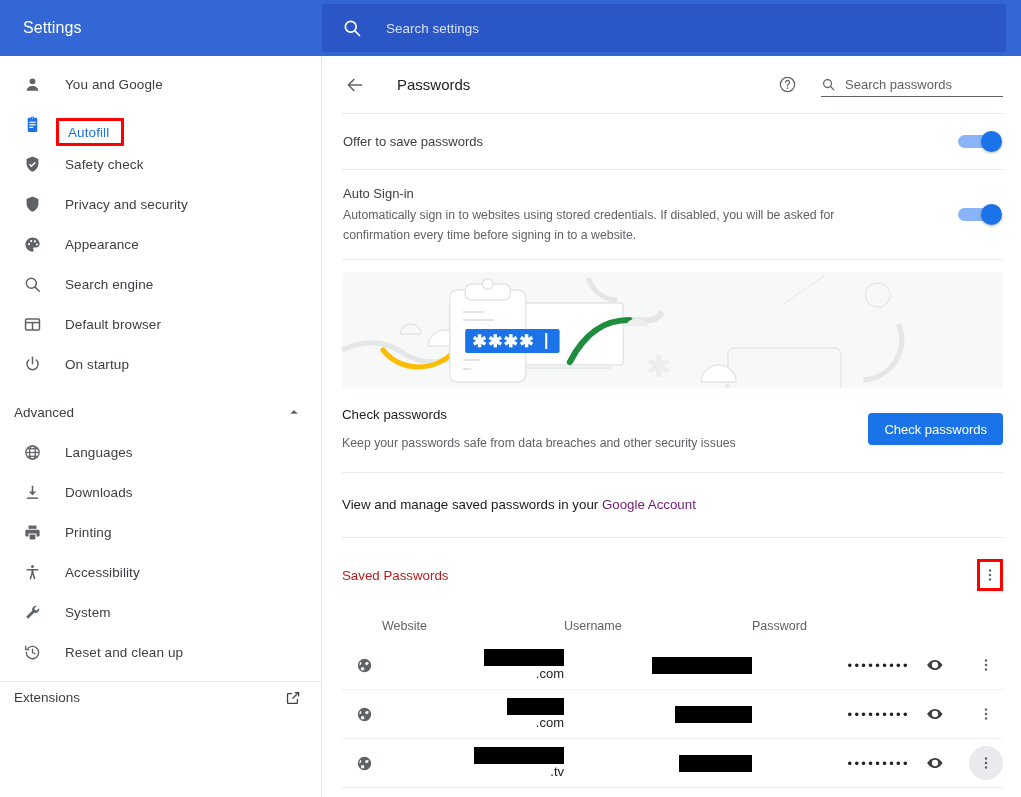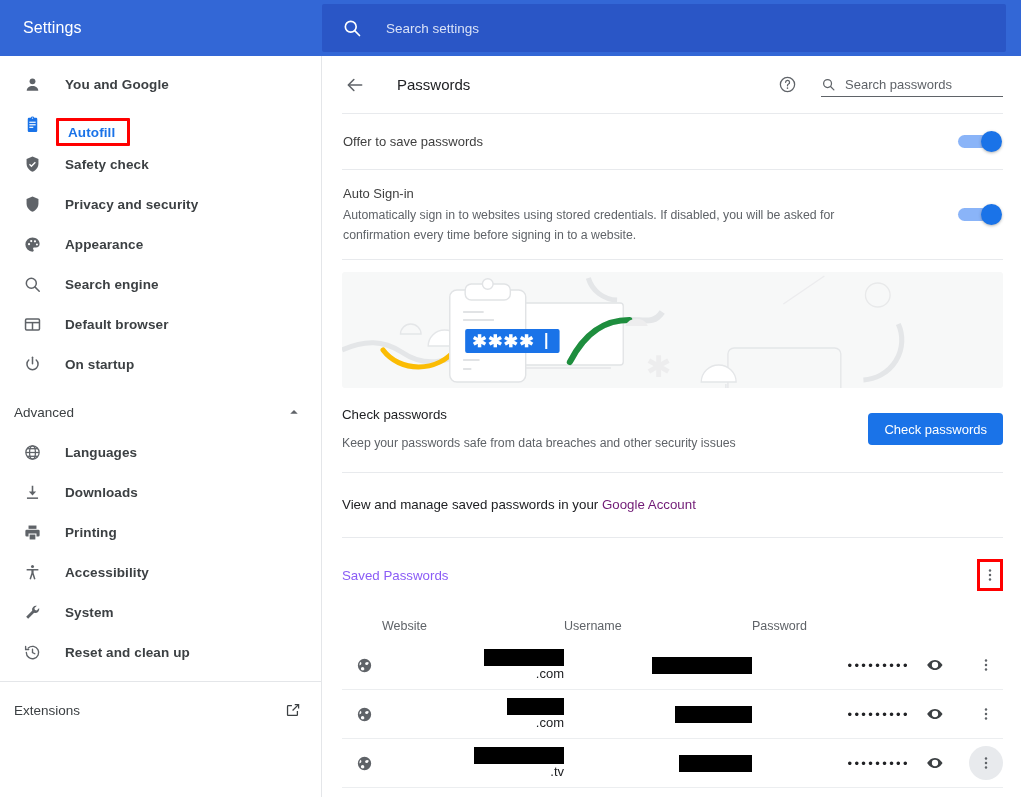--- a/index.html
+++ b/index.html
@@ -86,21 +86,20 @@
     overflow: hidden;
   }
   .nav-item {
     height: 40px;
     display: flex;
     align-items: center;
     padding-left: 22px;
     box-sizing: border-box;
     cursor: pointer;
     position: relative;
-    font-weight: bold;
   }
   .nav-item .ic {
     width: 20px;
     height: 20px;
     flex: none;
     margin-right: 23px;
     display: flex;
     align-items: center;
     justify-content: center;
     color: #5f6368;
@@ -144,21 +143,21 @@
     align-items: center;
   }
   .side-div {
     height: 1px;
     background: #e4e6e9;
     margin: 9px 0 8px 0;
   }
   .foot-item {
     height: 40px;
     display: flex;
-    align-items: center;
+    align-items: flex-start;
     padding: 0 20px 0 14px;
     justify-content: space-between;
     box-sizing: border-box;
     cursor: pointer;
   }
   .foot-item .lbl { font-size: 13.5px; color: #3c4043; }
   .foot-item .ext { color: #3c4043; display:flex; align-items:center; }
 
   
   .main {
@@ -292,21 +291,21 @@
   }
   .manage-row a { color: #701a75; text-decoration: none; cursor: pointer; }
 
   .saved-head {
     display: flex;
     align-items: center;
     justify-content: space-between;
     border-top: 1px solid #e8eaed;
     padding: 21px 0 6px 0;
   }
-  .saved-head .t { font-size: 13.3px; color: #8b5cf6; }
+  .saved-head .t { font-size: 13.3px; color: #b91c1c; }
   .kebab-hl {
     border: 3px solid #ff0000;
     width: 26px; height: 32px;
     display: flex; align-items: center; justify-content: center;
     cursor: pointer;
     box-sizing: border-box;
   }
 
   .tbl { margin-top: 14px; }
   .tbl-head {

